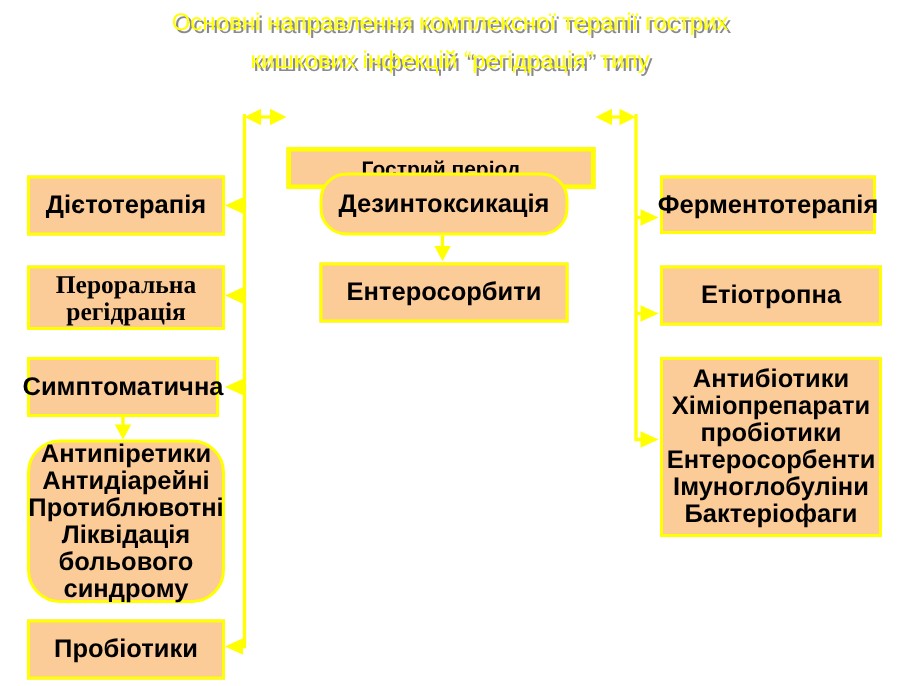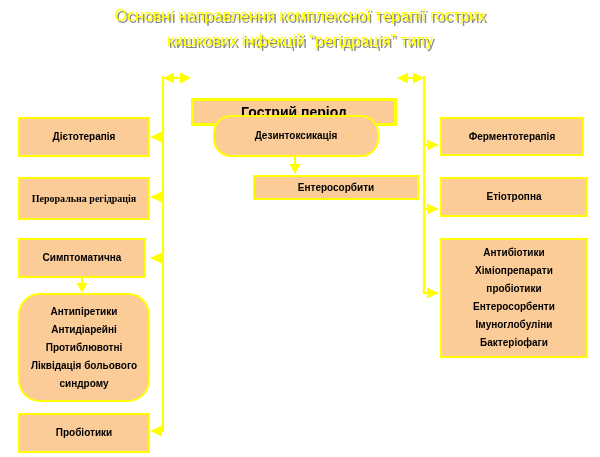--- a/index.html
+++ b/index.html
@@ -41,38 +41,38 @@
     fill: var(--connector, #FFFF00);
     stroke: none;
   }
   .box {
     position: absolute;
     box-sizing: border-box;
     background: var(--box-fill, #FBCB98);
     border: 2.5px solid var(--box-border, #FFFF00);
     color: var(--box-text, #000000);
     font-weight: bold;
-    font-size: 10px;
+    font-size: 17px;
     line-height: 18px;
     display: flex;
     align-items: center;
     justify-content: center;
     text-align: center;
     padding: 1px 2px;
   }
   .lines { white-space: pre-line; }
 
   #box-acute        { left: 191px; top: 58px;  width: 206px; height: 28px; border-width: 3px; font-size: 14px; margin-top: 40px; }
   #box-diet         { left: 18px;  top: 117px; width: 132px; height: 40px; }
   #box-oral         { left: 18px;  top: 177px; width: 132px; height: 43px; font-family: Liberation Serif, serif; }
   #box-sympt        { left: 18px;  top: 238px; width: 128px; height: 40px; }
   #box-sympt-det    { left: 18px;  top: 293px; width: 132px; height: 109px; border-radius: 22px; }
   #box-probiotics   { left: 18px;  top: 413px; width: 132px; height: 40px; }
   #box-detox        { left: 213px; top: 115px; width: 166px; height: 42px; border-radius: 18px; }
-  #box-entero       { left: 213px; top: 175px; width: 166px; height: 25px; margin-left: 40px; }
+  #box-entero       { left: 213px; top: 175px; width: 166px; height: 40px; }
   #box-enzyme       { left: 440px; top: 117px; width: 144px; height: 39px; }
   #box-etio         { left: 440px; top: 177px; width: 148px; height: 40px; }
   #box-etio-det     { left: 440px; top: 238px; width: 148px; height: 120px; }
 </style>
 </head>
 <body>
 
 <div class="slide">
 
   <div class="title">

